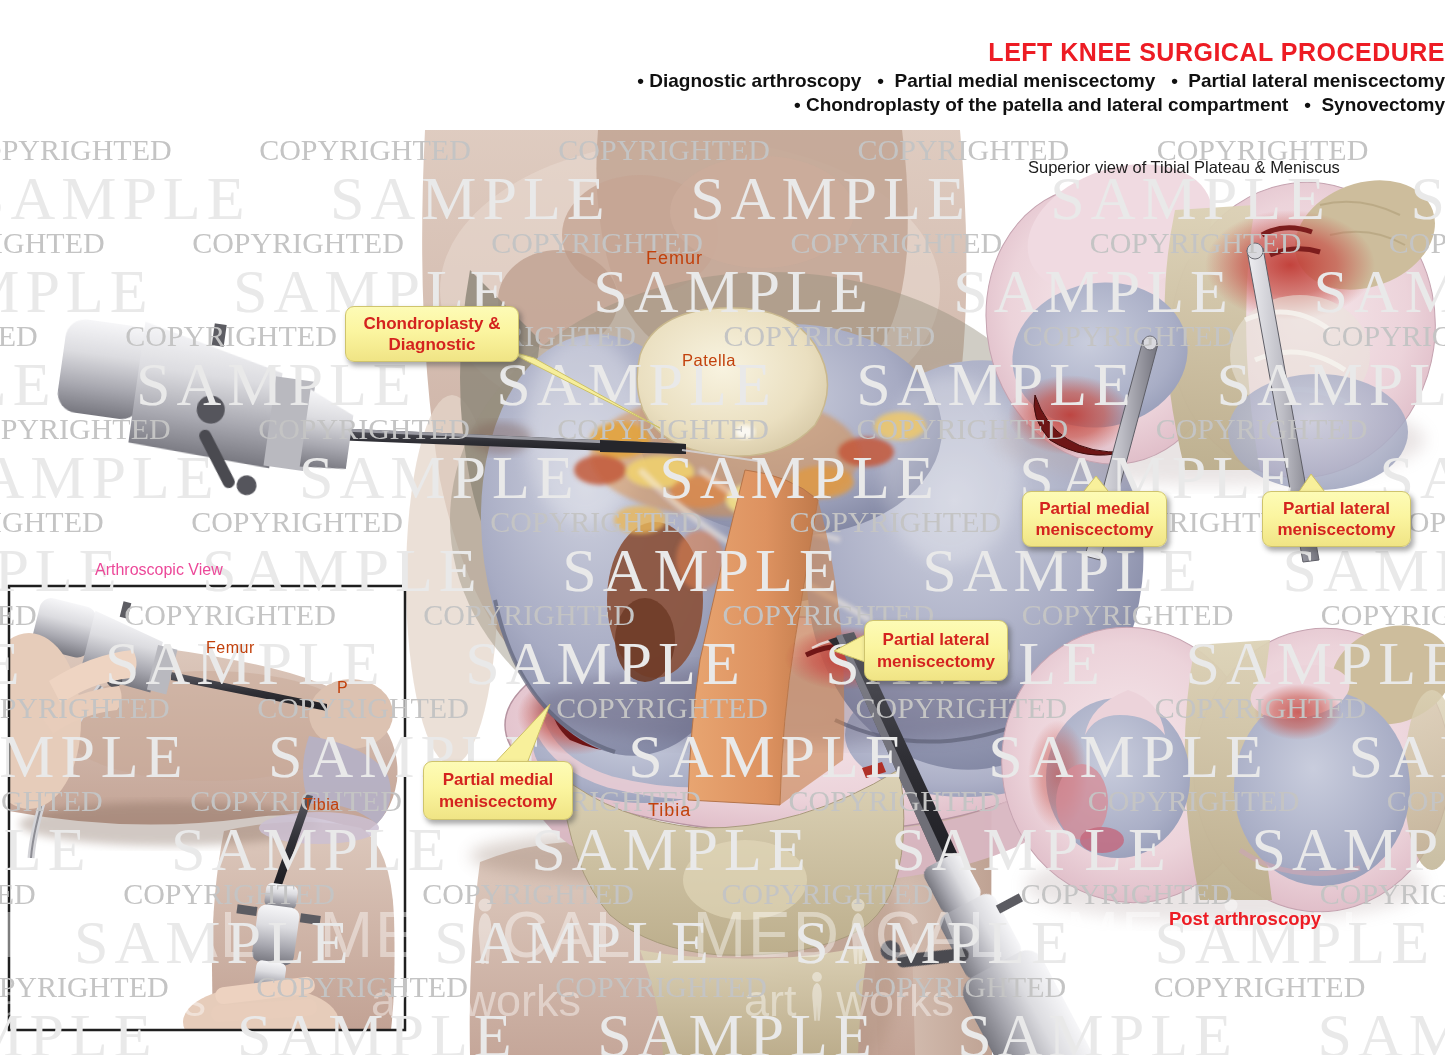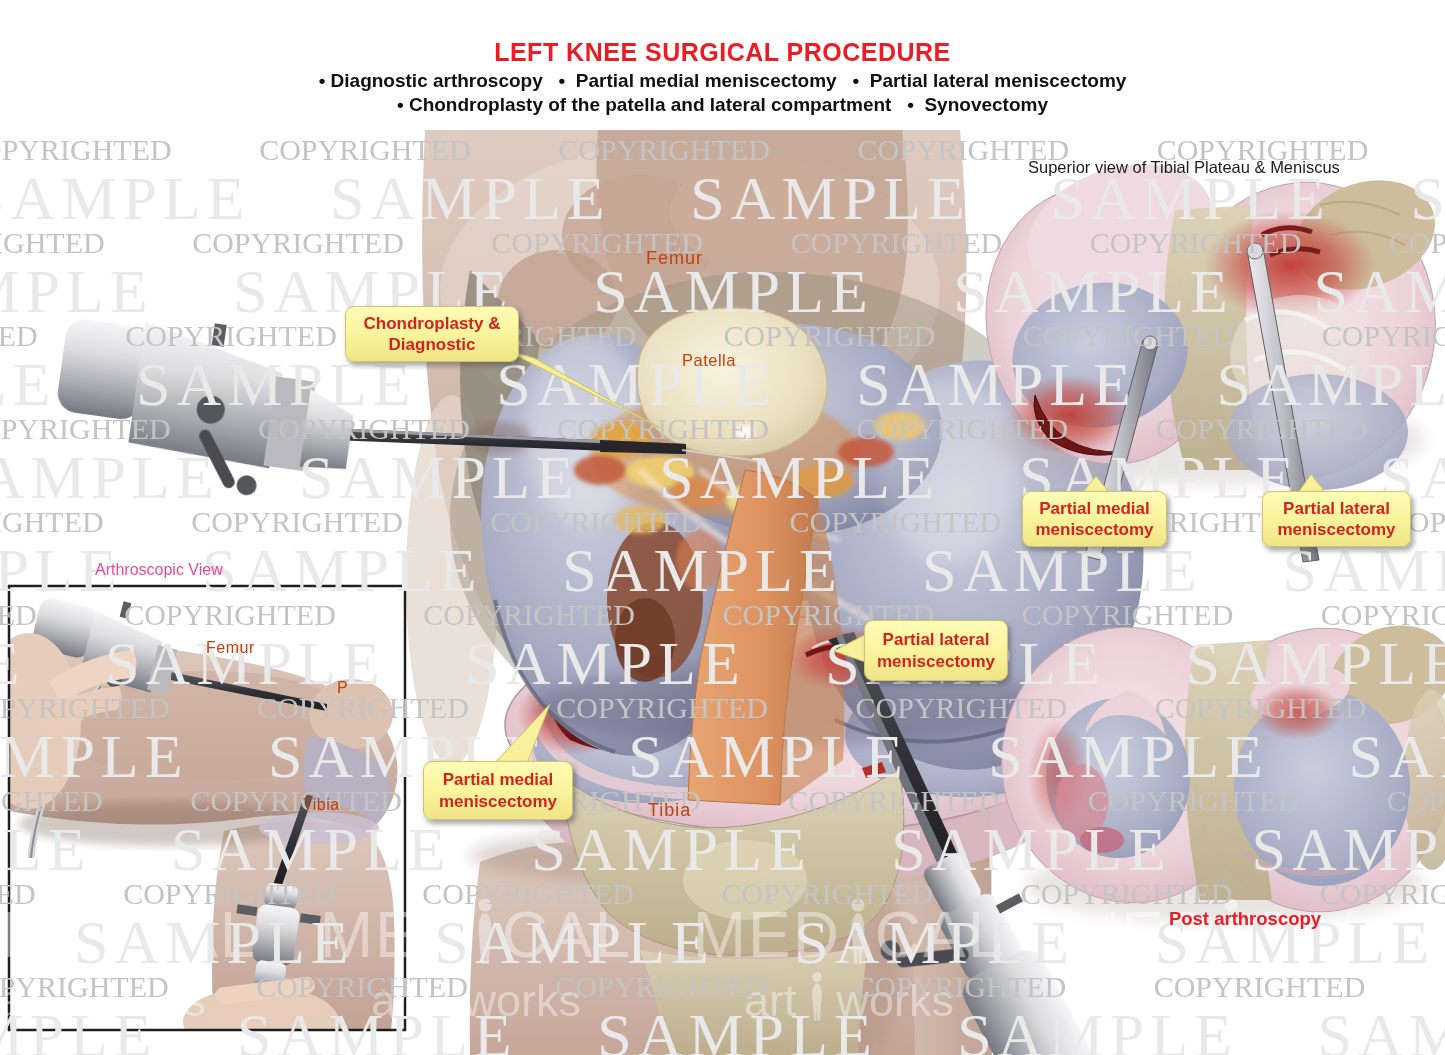--- a/index.html
+++ b/index.html
@@ -4,21 +4,21 @@
 <style>
   html,body{margin:0;padding:0;background:#ffffff;}
   .canvas{position:relative;width:1445px;height:1055px;margin:0 auto;background:#fff;overflow:hidden;
           font-family:"Liberation Sans",sans-serif;}
   
   .art-layer{position:absolute;inset:0;z-index:1;}
   .wm-layer{position:absolute;inset:0;z-index:5;pointer-events:none;overflow:hidden;}
   .leader-layer{position:absolute;inset:0;z-index:9;pointer-events:none;}
   .text-layer{position:absolute;inset:0;z-index:10;pointer-events:none;}
   
-  .hdr{position:absolute;left:0;right:0;text-align:center;white-space:pre;}
+  .hdr{position:absolute;left:0;right:0;text-align:right;white-space:pre;}
   .hdr-title{top:38px;font-size:25px;font-weight:700;color:var(--title-red,#ed1c24);letter-spacing:.5px;}
   .hdr-b1{top:70px;font-size:19px;font-weight:700;color:#101010;}
   .hdr-b2{top:94px;font-size:19px;font-weight:700;color:#101010;}
   
   .label{position:absolute;color:#c2410c;white-space:nowrap;}
   .lbl-femur{left:646px;top:248px;font-size:18px;letter-spacing:1px;}
   .lbl-patella{left:682px;top:351px;font-size:16.5px;letter-spacing:.5px;}
   .lbl-tibia{left:648px;top:800px;font-size:18px;letter-spacing:1px;}
   .lbl-sup-title{left:1028px;top:158px;font-size:16.5px;color:#1c1c1c;text-align:center;}
   .lbl-inset-title{left:95px;top:561px;font-size:16px;color:#ec4899;}

